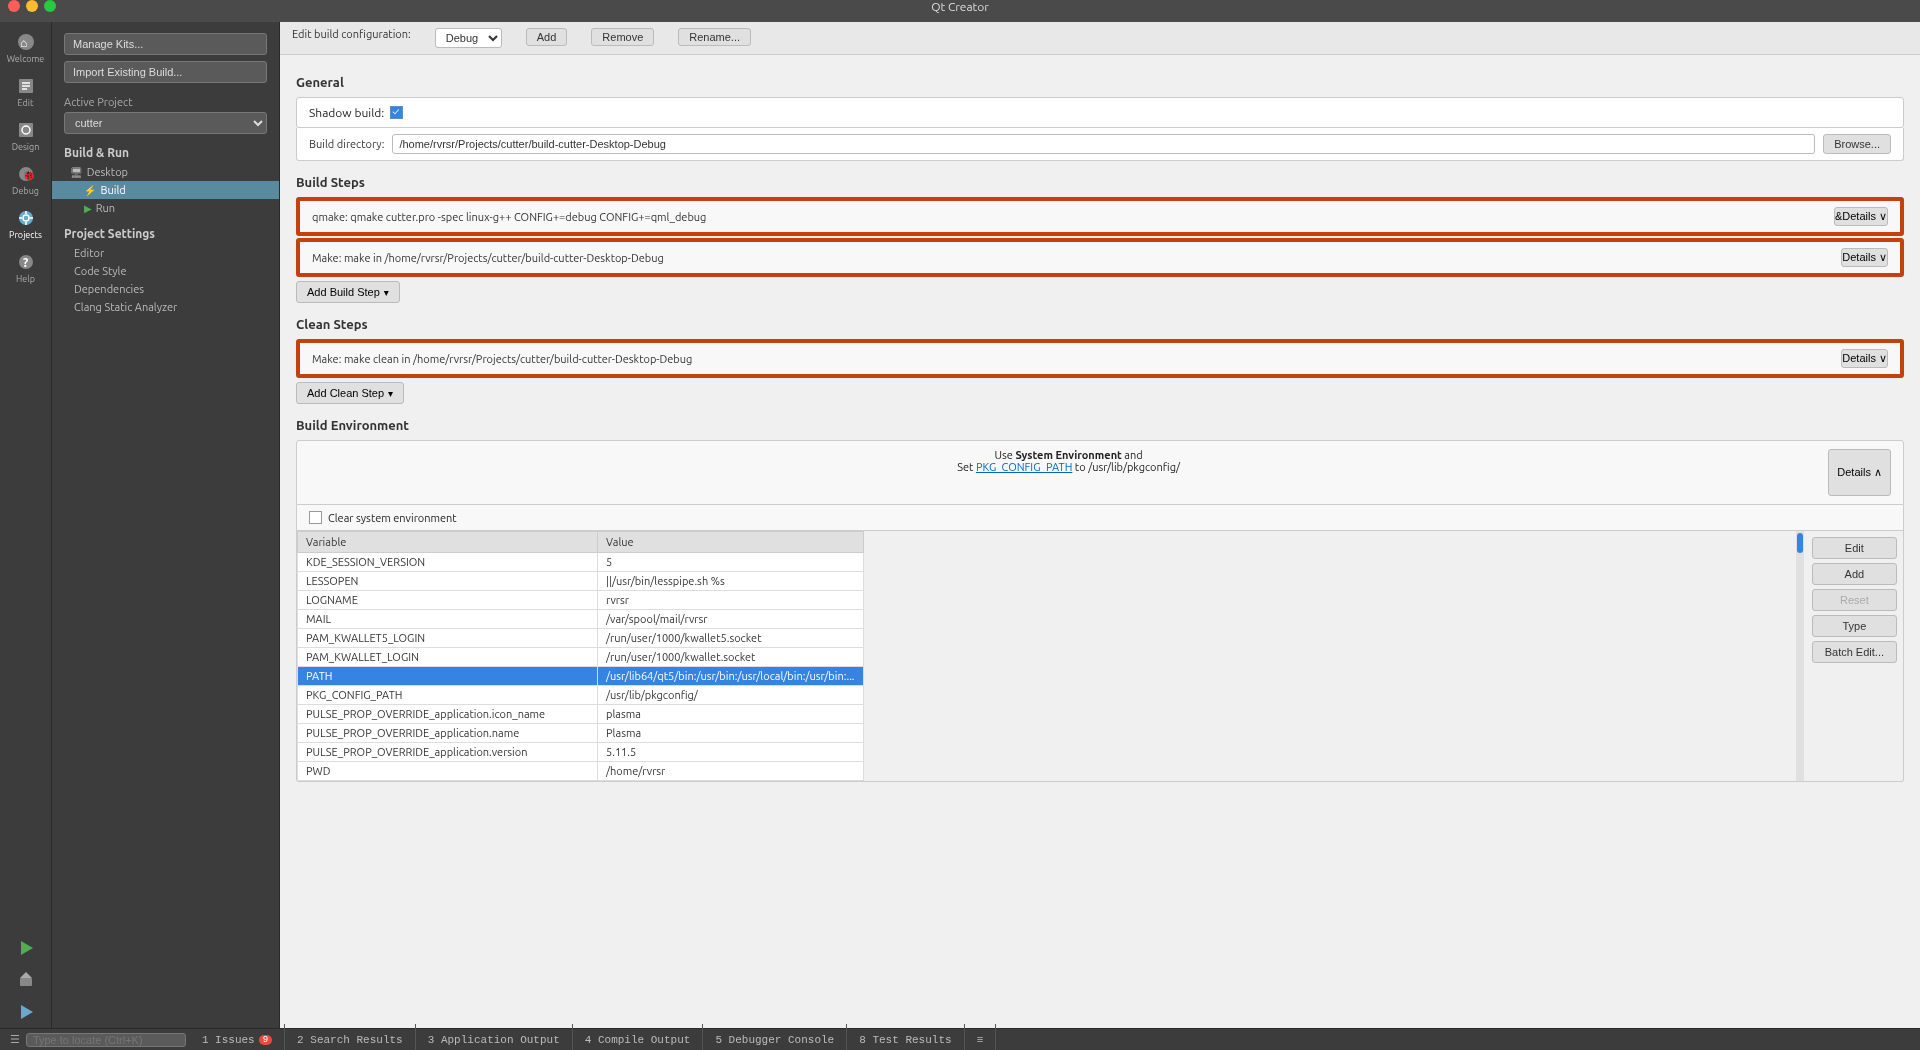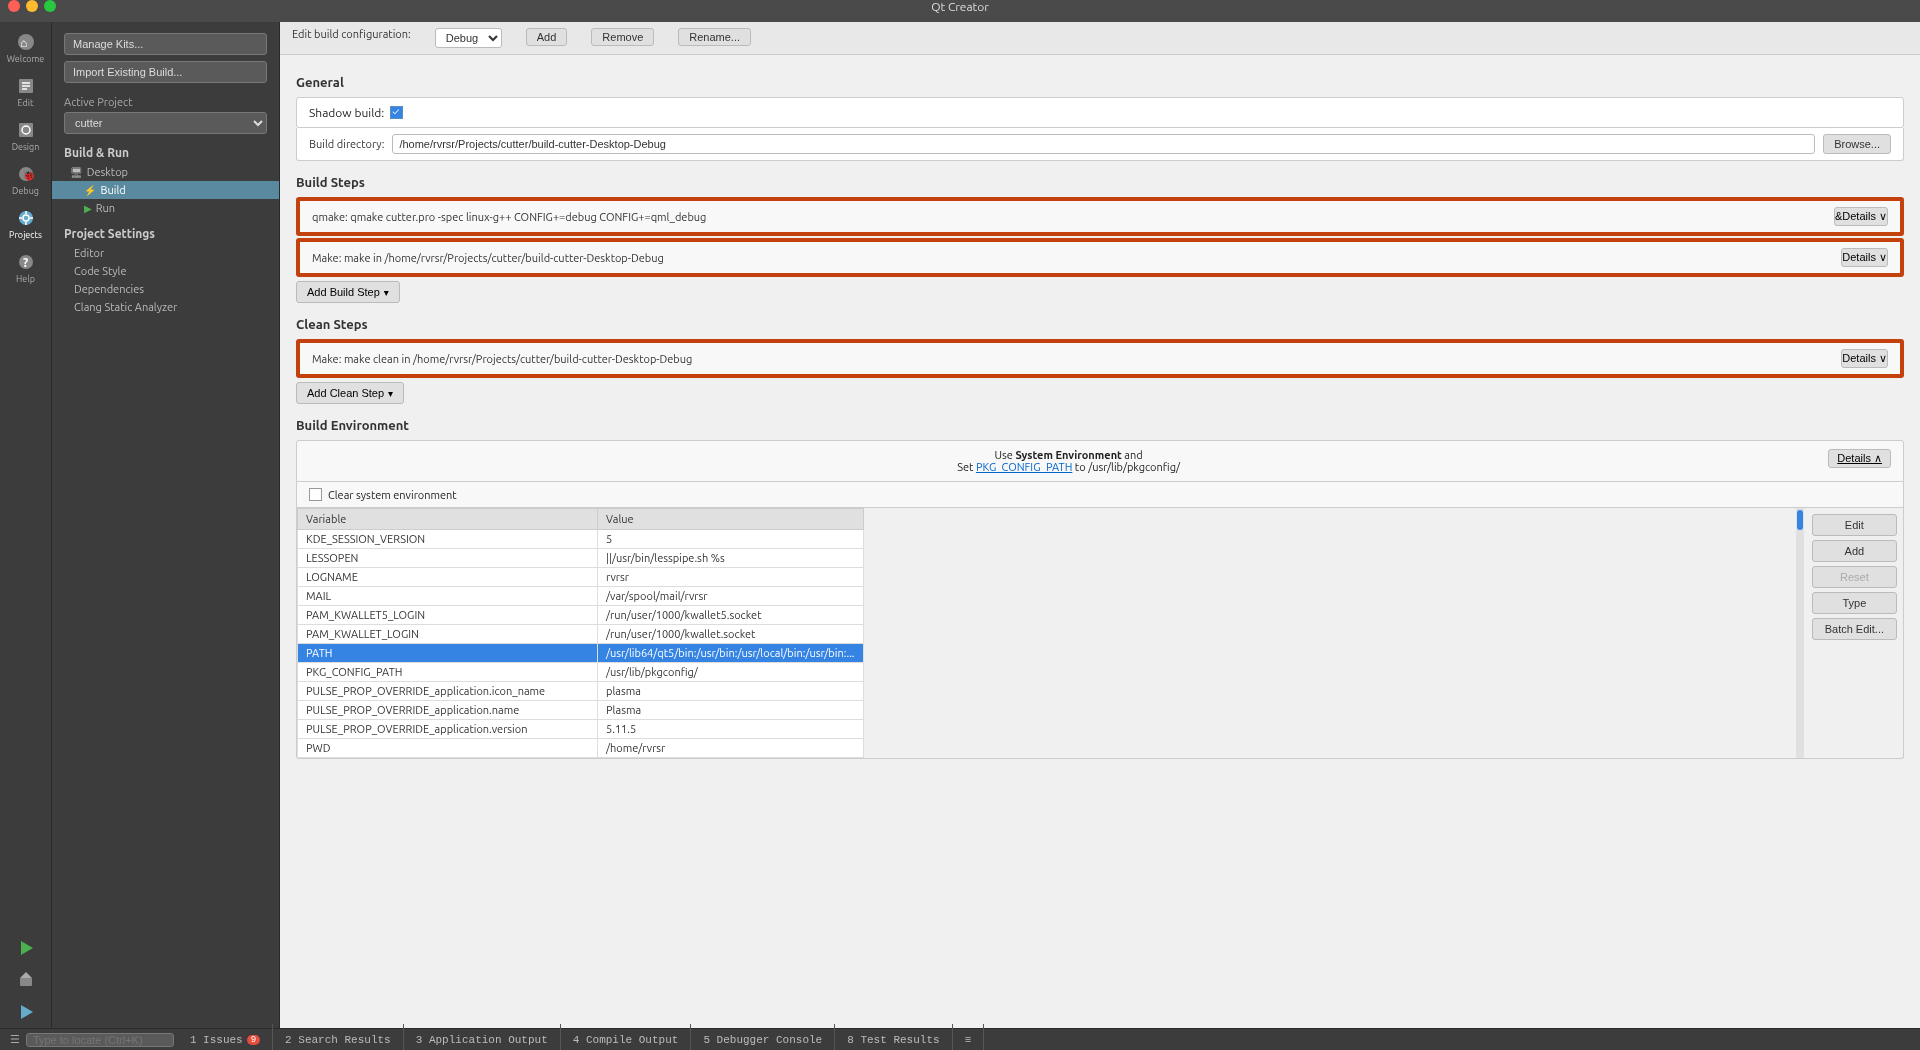--- a/index.html
+++ b/index.html
@@ -276,29 +276,28 @@
       background: #f8f8f8;
       border: 1px solid #ccc;
       padding: 8px 12px;
       border-radius: 3px 3px 0 0;
       font-size: 11px;
     }
     .env-text { flex: 1; text-align: center; }
     .env-details-btn {
       background: #e0e0e0;
       border: 1px solid #bbb;
-      padding: 2px 8px;
+      padding: 16px 8px;
       border-radius: 3px;
       font-size: 11px;
       cursor: pointer;
       display: flex;
       align-items: center;
       gap: 2px;
       white-space: nowrap;
-      text-decoration: underline;
     }
     .env-link { color: #0066cc; text-decoration: underline; cursor: pointer; }
 
     .clear-env-row {
       background: #f8f8f8;
       border: 1px solid #ccc;
       border-top: none;
       padding: 6px 12px;
       display: flex;
       align-items: center;
@@ -418,21 +417,21 @@
     }
 
     
     .search-input {
       background: #5a5a5a;
       border: 1px solid #777;
       color: #ddd;
       padding: 0 6px;
       border-radius: 3px;
       font-size: 11px;
-      width: 148px;
+      width: 160px;
     }
 
     
     .env-table-scroll::-webkit-scrollbar { width: 8px; }
     .env-table-scroll::-webkit-scrollbar-track { background: #f0f0f0; }
     .env-table-scroll::-webkit-scrollbar-thumb { background: #bbb; border-radius: 4px; }
 
     .content-area::-webkit-scrollbar { width: 8px; }
     .content-area::-webkit-scrollbar-track { background: #e0e0e0; }
     .content-area::-webkit-scrollbar-thumb { background: #bbb; border-radius: 4px; }

